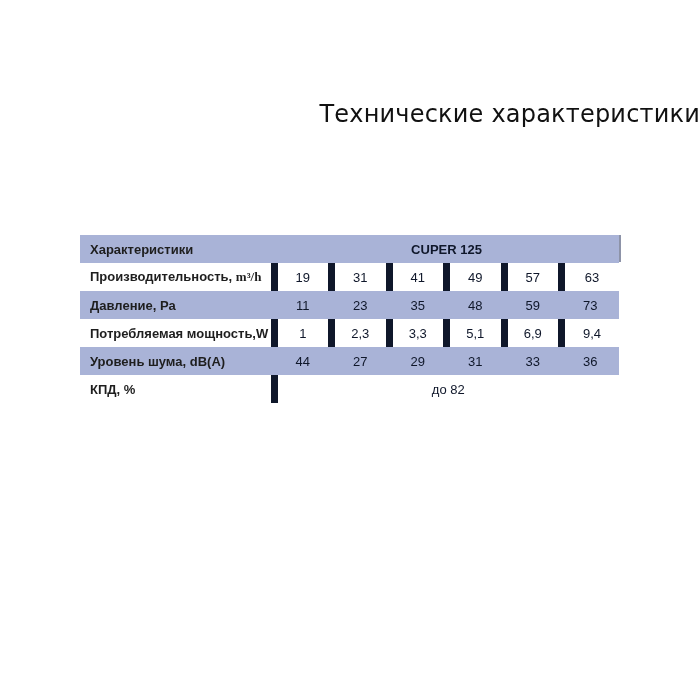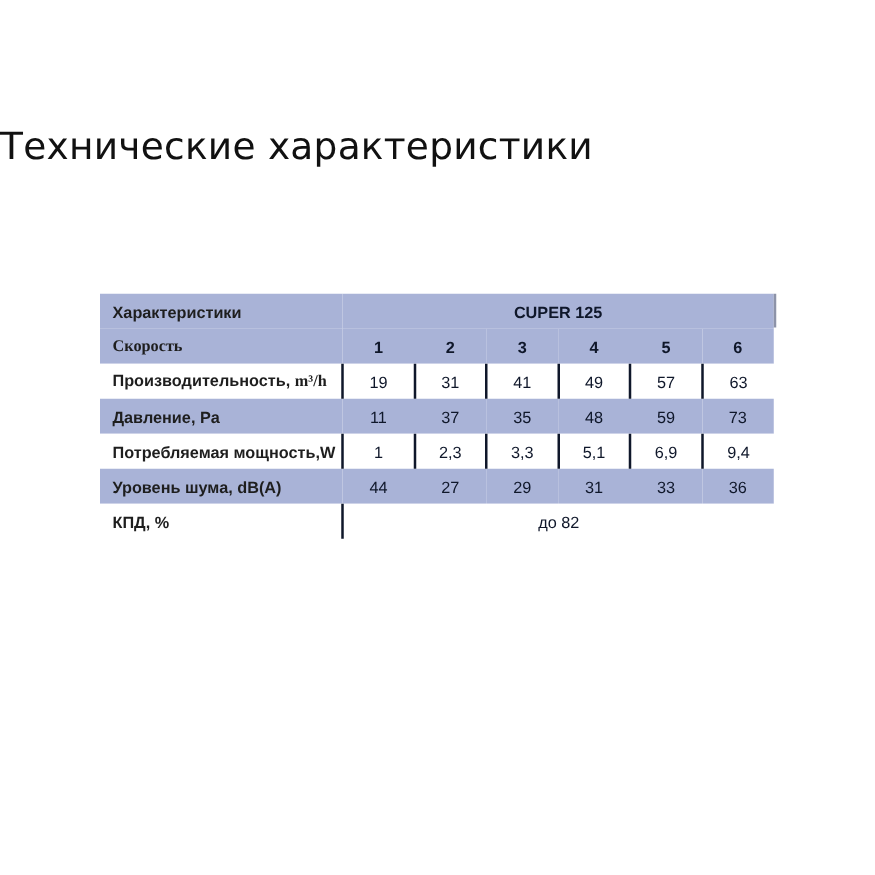--- a/index.html
+++ b/index.html
@@ -13,23 +13,23 @@
       position: relative;
       overflow: hidden;
       font-family: "Liberation Sans", "DejaVu Sans", sans-serif;
       color: #1e1e1e;
     }
     .page-title {
       position: absolute;
       left: 0;
       top: 100px;
       width: 700px;
-      text-align: left;
+      text-align: right;
       font-family: "DejaVu Sans", "Liberation Sans", sans-serif;
-      font-size: 30px;
+      font-size: 24px;
       font-weight: 500;
       color: #111111;
       letter-spacing: 0.2px;
     }
     .spec-table {
       position: absolute;
       left: 80px;
       top: 235px;
       width: 539px;
       border-collapse: collapse;
@@ -49,21 +49,21 @@
       padding-left: 10px;
       font-weight: bold;
       color: #1e1e1e;
     }
     .spec-table td.serif {
       font-family: "Liberation Serif", "DejaVu Serif", serif;
     }
     .row-shaded td { background: #a9b3d7; }
     .row-plain td {
       background: #ffffff;
-      border-left: 2px solid #0f172a;
+      border-left: 7px solid #0f172a;
     }
     .row-plain td:first-child { border-left: none; }
     .row-header td { background: #a9b3d7; margin-top: 41px; }
     .row-header td.model { font-weight: bold; }
     .row-speed td.num { font-weight: bold; }
     .right-edge {
       position: absolute;
       left: 619px;
       top: 235px;
       width: 2px;
@@ -86,42 +86,33 @@
       <col class="col-val">
       <col class="col-val">
       <col class="col-val">
       <col class="col-val">
   </colgroup>
   <tbody>
     <tr class="row-header">
       <td class="label">Характеристики</td>
       <td colspan="6" class="model">CUPER 125</td>
     </tr>
-    <tr class="row-header row-speed">
-      <td class="label serif">Скорость</td>
-      <td class="num">1</td>
-      <td class="num">2</td>
-      <td class="num">3</td>
-      <td class="num">4</td>
-      <td class="num">5</td>
-      <td class="num">6</td>
-    </tr>
     <tr class="row-plain">
       <td class="label"><span>Производительность, </span><span class="serif" style="font-family:'Liberation Serif','DejaVu Serif',serif;text-align:right;">m³/h</span></td>
       <td>19</td>
       <td>31</td>
       <td>41</td>
       <td>49</td>
       <td>57</td>
       <td>63</td>
     </tr>
     <tr class="row-shaded">
       <td class="label">Давление, Pa</td>
       <td>11</td>
-      <td>37</td>
+      <td>23</td>
       <td>35</td>
       <td>48</td>
       <td>59</td>
       <td>73</td>
     </tr>
     <tr class="row-plain">
       <td class="label">Потребляемая мощность,W</td>
       <td>1</td>
       <td>2,3</td>
       <td>3,3</td>

